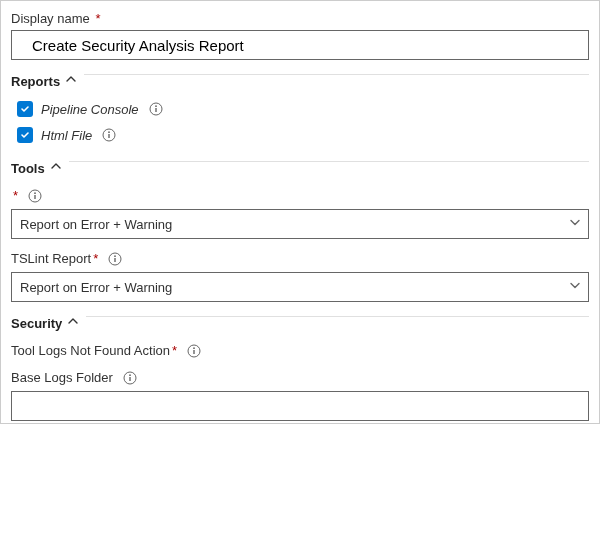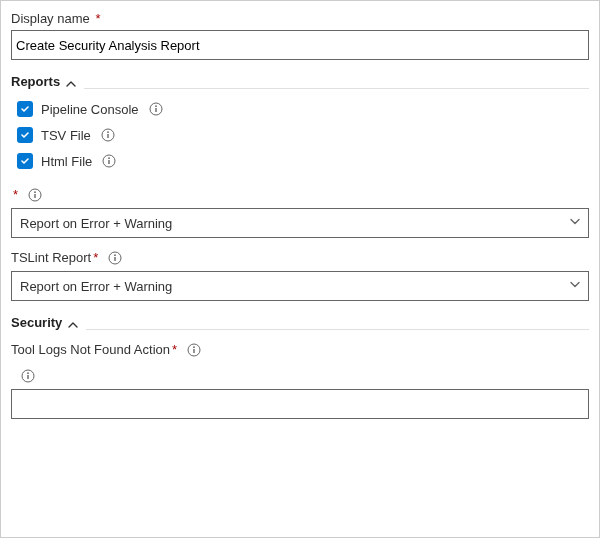--- a/index.html
+++ b/index.html
@@ -6,47 +6,47 @@
   body {
     margin: 0;
     padding: 0;
     font-family: "Segoe UI", -apple-system, Helvetica, Arial, sans-serif;
     font-size: 13px;
     color: #333;
     background: #fff;
   }
   .panel {
     width: 600px;
-    height: 538px;
+    height: 424px;
     border: 1px solid #ccc;
     padding: 10px 10px 10px 10px;
     overflow: hidden;
   }
   .field-label {
     font-size: 13px;
     color: #333;
     margin-bottom: 4px;
   }
   .req { color: #a80000; margin-left: 2px; }
   .text-input {
     width: 100%;
     height: 30px;
     border: 1px solid #666;
-    padding: 4px 4px;
-    font-size: 13px;
+    padding: 4px 20px;
+    font-size: 15px;
     font-family: inherit;
     outline: none;
     background: #fff;
   }
   .section {
     margin-top: 14px;
   }
   .section-header {
     display: flex;
-    align-items: flex-end;
+    align-items: flex-start;
     font-size: 13px;
     font-weight: 600;
     color: #222;
     cursor: pointer;
     margin-bottom: 8px;
   }
   .section-header .rule {
     flex: 1;
     height: 1px;
     background: #e0e0e0;
@@ -71,20 +71,21 @@
     display: inline-flex;
     align-items: center;
     justify-content: center;
     margin-right: 8px;
     cursor: pointer;
   }
   .cb svg { display:block; }
   .cb-label {
     font-size: 13px;
     color: #333;
+    font-style: italic;
   }
   .info {
     margin-left: 10px;
     display: inline-flex;
     cursor: pointer;
   }
   .sub-label {
     font-size: 13px;
     color: #333;
     margin-top: 12px;
@@ -147,55 +148,49 @@
       <span class="cb-label">Pipeline Console</span>
       <span class="info">
         <svg width="14" height="14" viewBox="0 0 14 14">
             <circle cx="7" cy="7" r="6" stroke="#666" stroke-width="1" fill="none"></circle>
             <circle cx="7" cy="4.2" r="0.9" fill="#666"></circle>
             <rect x="6.3" y="6" width="1.4" height="4" fill="#666"></rect>
           </svg>
       </span>
     </div>
 
+
     <div class="checkbox-row">
       <span class="cb">
         <svg width="10" height="10" viewBox="0 0 10 10">
             <path d="M2 5 L4 7 L8 3" stroke="#fff" stroke-width="1.6" fill="none" stroke-linecap="round" stroke-linejoin="round"></path>
           </svg>
       </span>
-      <span class="cb-label">TSV File</span>
-      <span class="info">
-        <svg width="14" height="14" viewBox="0 0 14 14">
-            <circle cx="7" cy="7" r="6" stroke="#666" stroke-width="1" fill="none"></circle>
-            <circle cx="7" cy="4.2" r="0.9" fill="#666"></circle>
-            <rect x="6.3" y="6" width="1.4" height="4" fill="#666"></rect>
-          </svg>
-      </span>
-    </div>
-
-    <div class="checkbox-row">
-      <span class="cb">
-        <svg width="10" height="10" viewBox="0 0 10 10">
-            <path d="M2 5 L4 7 L8 3" stroke="#fff" stroke-width="1.6" fill="none" stroke-linecap="round" stroke-linejoin="round"></path>
-          </svg>
-      </span>
       <span class="cb-label">Html File</span>
       <span class="info">
         <svg width="14" height="14" viewBox="0 0 14 14">
             <circle cx="7" cy="7" r="6" stroke="#666" stroke-width="1" fill="none"></circle>
             <circle cx="7" cy="4.2" r="0.9" fill="#666"></circle>
             <rect x="6.3" y="6" width="1.4" height="4" fill="#666"></rect>
           </svg>
       </span>
     </div>
   </div>
 
   
   <div class="section">
+    <div class="section-header">
+      <span>Tools</span>
+      <span class="chev">
+        <svg width="10" height="10" viewBox="0 0 10 10">
+            <path d="M1 7 L5 3 L9 7" stroke="#333" stroke-width="1.4" fill="none" stroke-linecap="round" stroke-linejoin="round"></path>
+          </svg>
+      </span>
+      <span class="rule"></span>
+    </div>
 
 
     <div class="sub-label">
       <span class="req">*</span>
       <span class="info">
         <svg width="14" height="14" viewBox="0 0 14 14">
             <circle cx="7" cy="7" r="6" stroke="#666" stroke-width="1" fill="none"></circle>
             <circle cx="7" cy="4.2" r="0.9" fill="#666"></circle>
             <rect x="6.3" y="6" width="1.4" height="4" fill="#666"></rect>
           </svg>
@@ -253,20 +248,21 @@
       <span class="info">
         <svg width="14" height="14" viewBox="0 0 14 14">
             <circle cx="7" cy="7" r="6" stroke="#666" stroke-width="1" fill="none"></circle>
             <circle cx="7" cy="4.2" r="0.9" fill="#666"></circle>
             <rect x="6.3" y="6" width="1.4" height="4" fill="#666"></rect>
           </svg>
       </span>
     </div>
 
     <div class="sub-label">
+      <span>Base Logs Folder</span>
       <span class="info">
         <svg width="14" height="14" viewBox="0 0 14 14">
             <circle cx="7" cy="7" r="6" stroke="#666" stroke-width="1" fill="none"></circle>
             <circle cx="7" cy="4.2" r="0.9" fill="#666"></circle>
             <rect x="6.3" y="6" width="1.4" height="4" fill="#666"></rect>
           </svg>
       </span>
     </div>
     <input class="text-input" type="text" value="" style="">
   </div>

